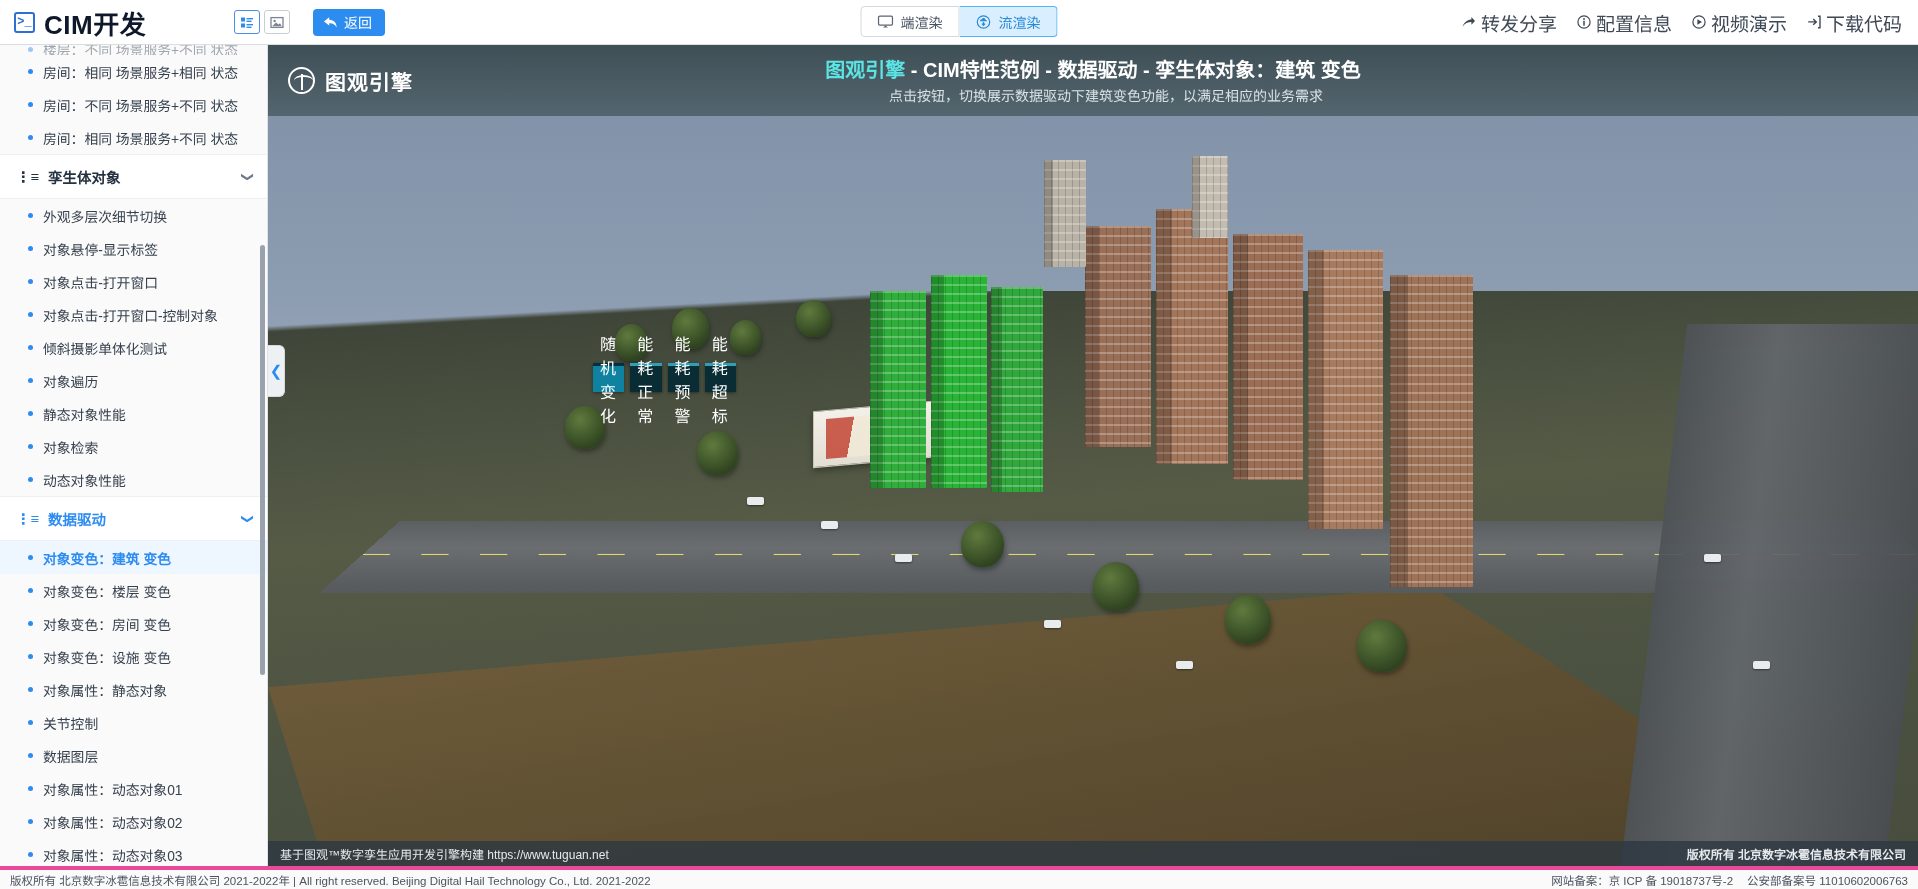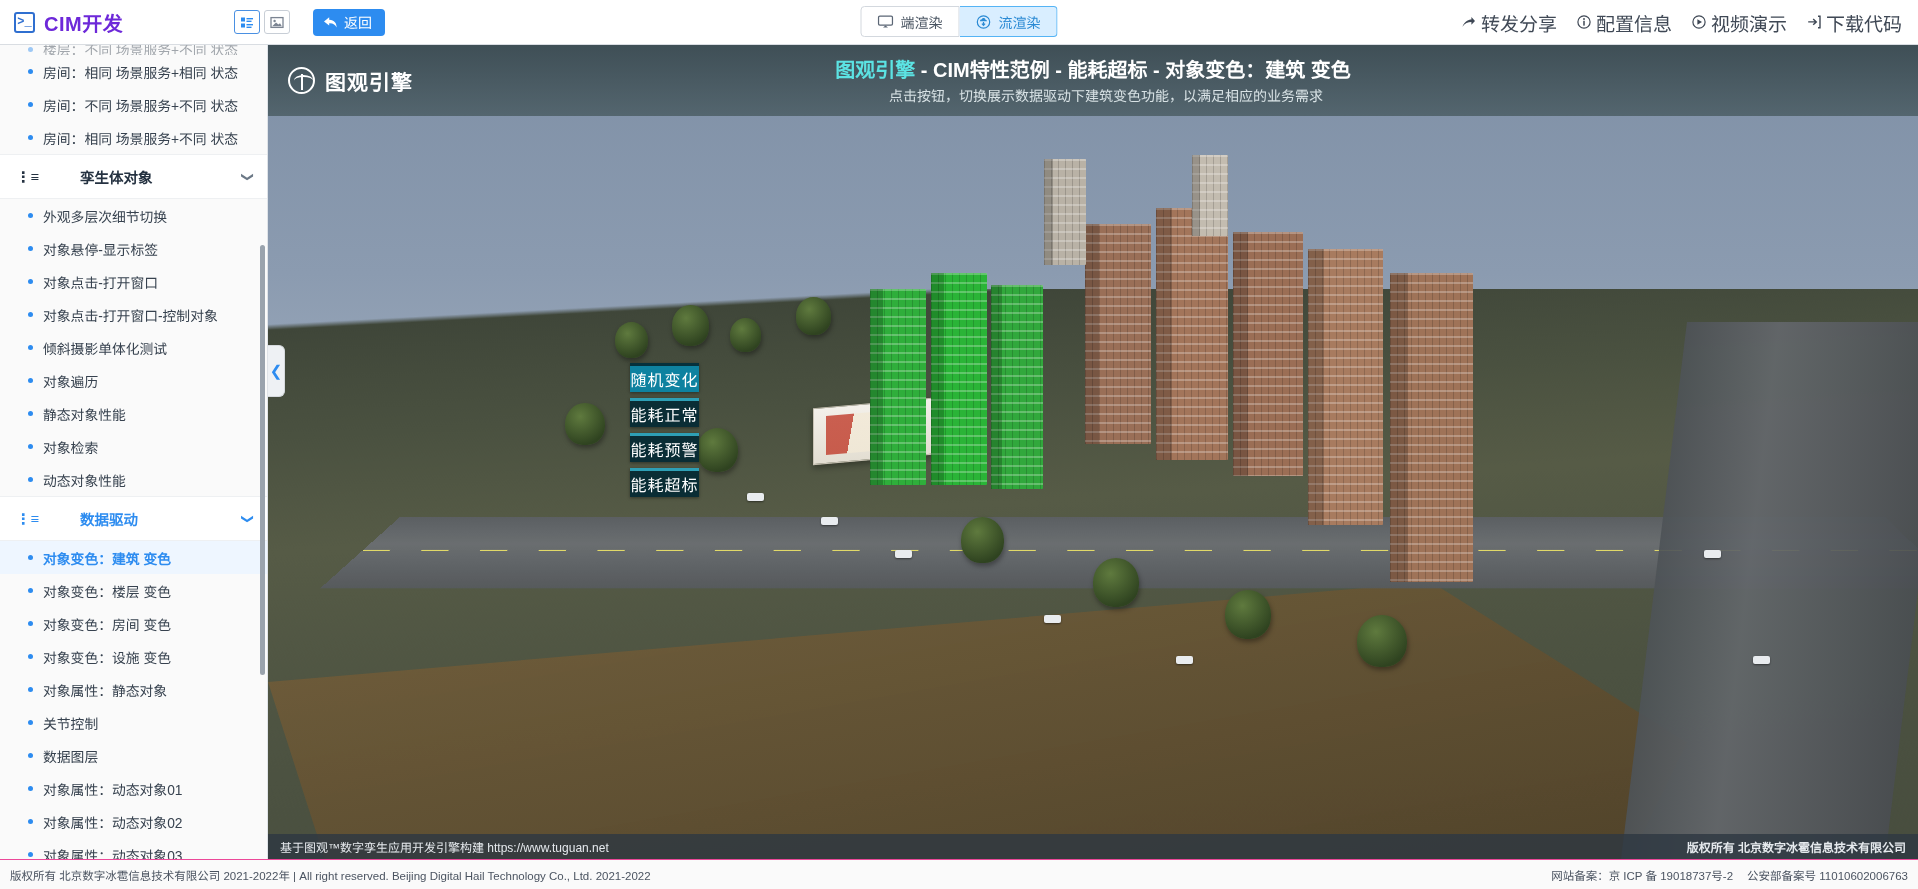--- a/index.html
+++ b/index.html
@@ -19,21 +19,21 @@
     border-bottom: 1px solid #d9dde2;
     display: flex; align-items: center; position: relative; z-index: 40;
   }
   .brand { display: flex; align-items: center; gap: 9px; padding-left: 14px; width: 230px; }
   .brand-logo {
     width: 21px; height: 21px; border: 2px solid #2f6fd0; border-radius: 3px;
     display: flex; align-items: center; justify-content: center;
     color: #2f6fd0; font-size: 12px; font-weight: bold; line-height: 1;
     font-family: "Liberation Mono", "DejaVu Sans Mono", monospace;
   }
-  .brand-title { font-size: 20px; font-weight: bold; color: #6d28d9; letter-spacing: .5px; }
+  .brand-title { font-size: 26px; font-weight: bold; color: #0f172a; letter-spacing: .5px; }
 
   .view-toggle { display: flex; gap: 4px; margin-left: 4px; }
   .view-btn {
     width: 26px; height: 24px; border: 1px solid #c8ced6; border-radius: 3px;
     background: #fff; display: flex; align-items: center; justify-content: center;
     cursor: pointer;
   }
   .view-btn.active { border-color: #4a90e2; }
   .view-btn svg { display: block; }
 
@@ -78,21 +78,21 @@
     position: absolute; inset: 0; overflow: hidden; padding-top: 0;
   }
   .side-list { list-style: none; }
   .side-group {
     display: flex; align-items: center; gap: 9px;
     padding: 11px 14px 11px 16px; background: #ffffff;
     font-size: 14.5px; font-weight: bold; color: #253241; cursor: pointer;
     border-top: 1px solid #eef0f2; border-bottom: 1px solid #eef0f2;
   }
   .side-group.active { color: #2d8cf0; }
-  .side-group .grp-label { flex: 1; margin-left: 32px; }
+  .side-group .grp-label { flex: 1; }
   .side-item {
     display: flex; align-items: center; gap: 10px;
     padding: 6.5px 12px 6.5px 28px; font-size: 13.8px; color: #37424f;
     cursor: pointer; background: #fafafa;
   }
   .side-item.active { color: #2d8cf0; font-weight: bold; background: #eef6ff; }
   .dot { width: 5px; height: 5px; border-radius: 50%; background: #2d8cf0; flex: 0 0 5px; }
   .side-item.active .dot { background: #2d8cf0; }
   .chev { color: #6b7886; font-size: 12px; line-height: 1; }
   .side-group.active .chev { color: #2d8cf0; }
@@ -196,21 +196,21 @@
     position: absolute; left: 0; right: 0; text-align: center;
     pointer-events: none;
   }
   .banner-title { font-size: 20px; font-weight: bold; color: #ffffff; line-height: 1.5; }
   .banner-title .hl { color: #5ce3e3; }
   .banner-sub { font-size: 14px; color: #d8e2e5; line-height: 1.5; margin-top: 1px; padding-left: 26px; }
 
   
   .btn-stack {
     position: absolute; left: 325px; top: 318px; width: 143px; z-index: 14;
-    display: flex; flex-direction: column; gap: 6px; align-items: center;
+    display: flex; flex-direction: row; gap: 6px;
   }
   .scene-btn {
     height: 29px; border: none; cursor: pointer; color: #ffffff;
     font-size: 16px; font-family: inherit; letter-spacing: 1px;
     background: #0a2d35; border-top: 3px solid #2e9fb5;
     display: flex; align-items: center; justify-content: center;
     box-shadow: 0 1px 3px rgba(0,0,0,.4);
   }
   .scene-btn.active { background: #0e82a0; border-top-color: #06313c; }
 
@@ -227,22 +227,22 @@
   .scene-footer {
     position: absolute; left: 0; right: 0; bottom: 0; height: 25px;
     background: rgba(46,56,66,.82); z-index: 12;
     display: flex; align-items: center; justify-content: space-between;
     padding: 8px 12px; color: #e6eaee; font-size: 12px;
   }
   .scene-footer .right { font-weight: bold; }
 
   
   .page-footer {
-    height: 30px; min-height: 23px; background: #fafafa;
-    border-top: 1px solid #ec4899; display: flex; align-items: center;
+    height: 23px; min-height: 23px; background: #fafafa;
+    border-top: 4px solid #ec4899; display: flex; align-items: center;
     justify-content: space-between; padding: 0 10px;
     font-size: 11.5px; color: #4b5461;
   }
   .page-footer .beian { display: flex; gap: 14px; }
 </style>
 </head>
 <body>
 
 <div class="app">
 
@@ -503,21 +503,21 @@
         <div class="car" style="left:90%; top:75%;"></div>
       </div>
 
       <div class="scene-banner">
         <div class="engine-brand">
           <span class="engine-mark"></span>
           <span class="engine-name">图观引擎</span>
         </div>
         <div class="banner-texts">
           <div class="banner-title">
-            <span class="hl">图观引擎</span><span> - CIM特性范例 - 能耗超标 - 对象变色：建筑 变色</span>
+            <span class="hl">图观引擎</span><span> - CIM特性范例 - 数据驱动 - 孪生体对象：建筑 变色</span>
           </div>
           <div class="banner-sub">点击按钮，切换展示数据驱动下建筑变色功能，以满足相应的业务需求</div>
         </div>
       </div>
 
       <div class="btn-stack" id="btn-stack">
           <button class="scene-btn active">随机变化</button>
           <button class="scene-btn">能耗正常</button>
           <button class="scene-btn">能耗预警</button>
           <button class="scene-btn">能耗超标</button>

